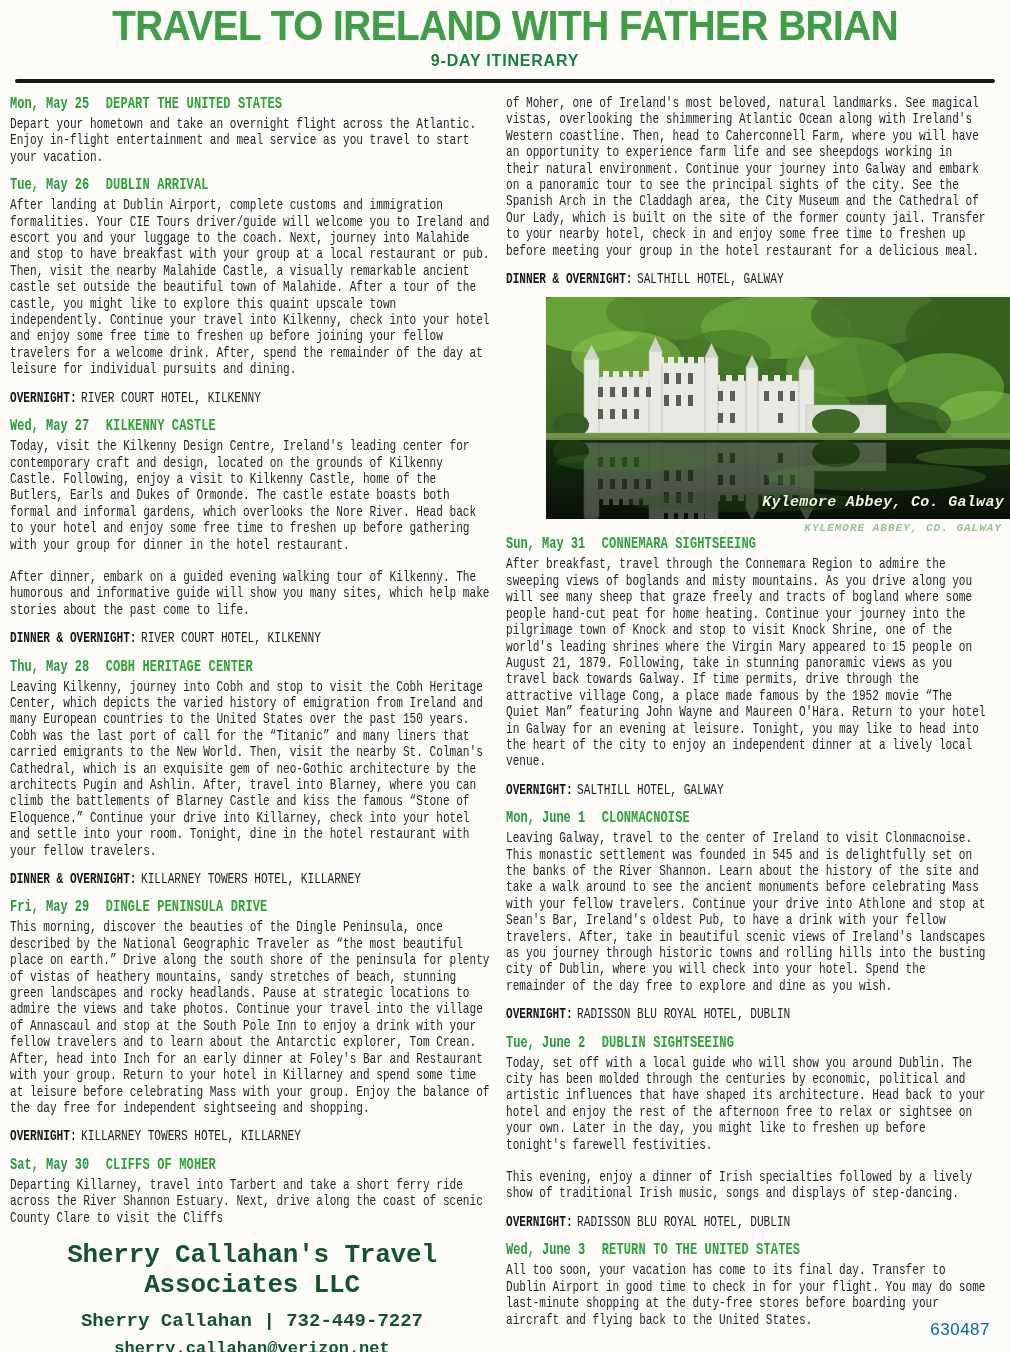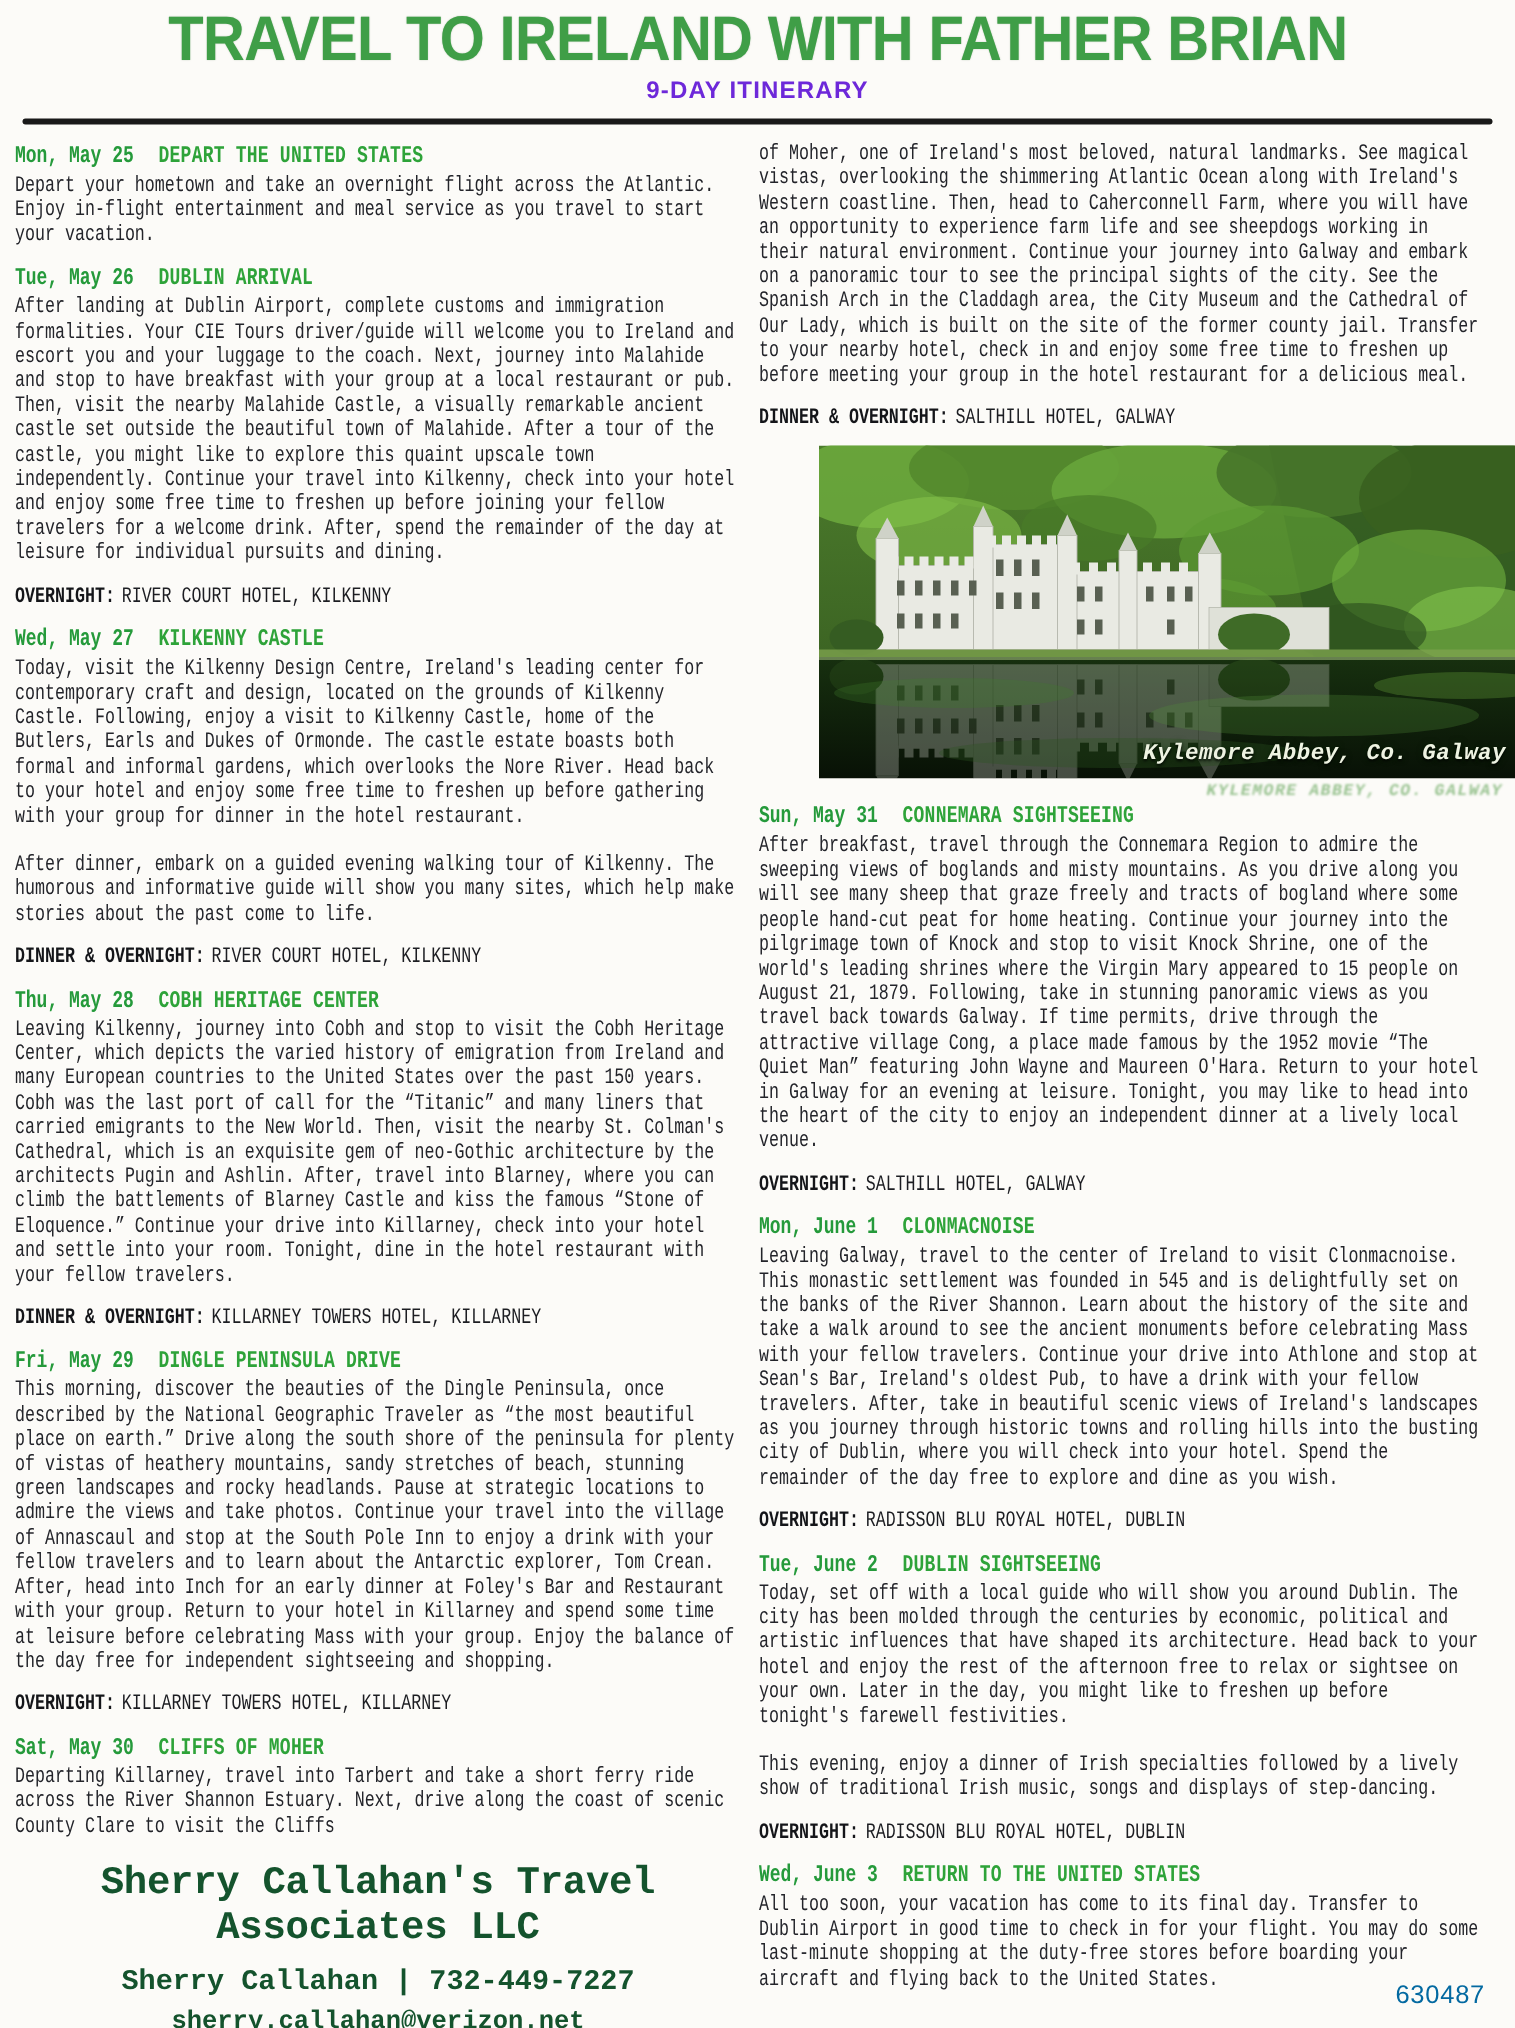--- a/index.html
+++ b/index.html
@@ -14,21 +14,21 @@
   }
   
   .header{text-align:center;padding-top:2px;}
   .title{
     display:inline-block;
     font-size:42px;font-weight:bold;color:#3f9e47;
     letter-spacing:-0.5px;white-space:nowrap;
     transform:scaleX(.92);transform-origin:center top;
     text-shadow:0 0 1px rgba(40,90,40,.35);
   }
-  .subtitle{font-size:16px;font-weight:bold;color:#6d28d9;letter-spacing:.8px;margin-top:2px;}
+  .subtitle{font-size:16px;font-weight:bold;color:#15803d;letter-spacing:.8px;margin-top:2px;}
   .divider{height:4px;background:#191919;margin:9px 15px 0 15px;border-radius:2px;}
   
   .cols{display:flex;gap:12px;padding:12px 10px 0 10px;align-items:flex-start;font-family:Liberation Mono, monospace;}
   .col{width:484px;position:relative;}
   .condensed{width:645px;transform:scaleX(.75);transform-origin:0 0;}
   .condensed > :first-child{margin-top:0;}
   
   .day-head{margin:11px 0 3px 0;font-size:16px;font-weight:bold;white-space:nowrap;}
   .day-date{display:inline-block;min-width:118px;color:#259a3b;}
   .day-title{color:#2ea339;letter-spacing:.2px;}

